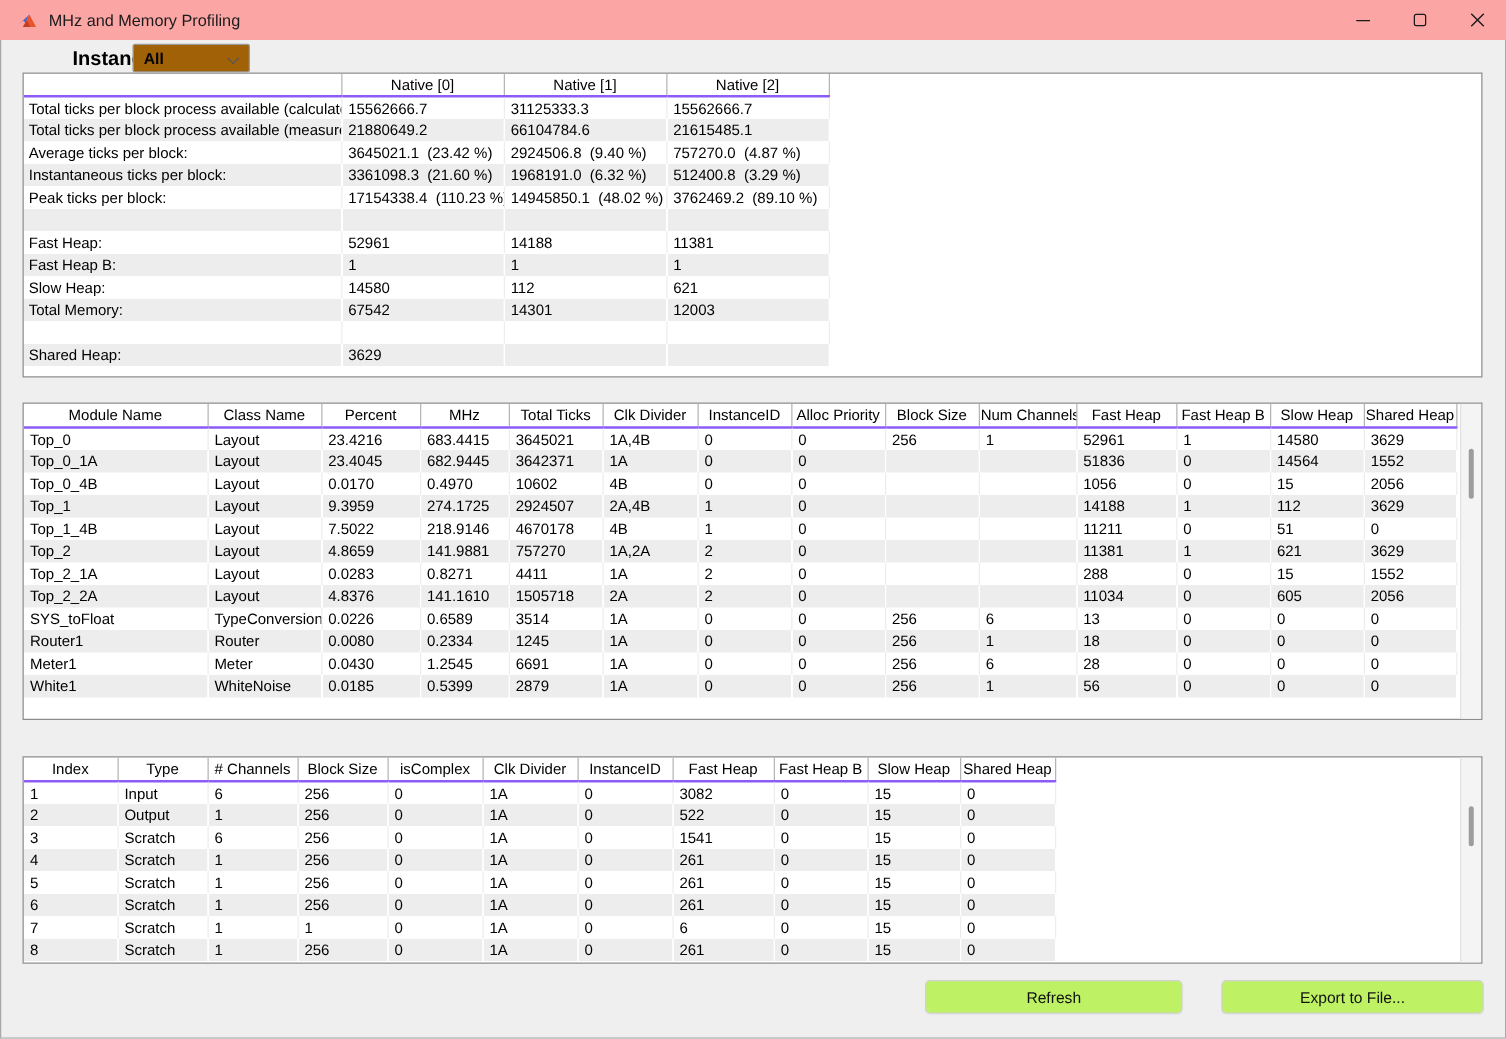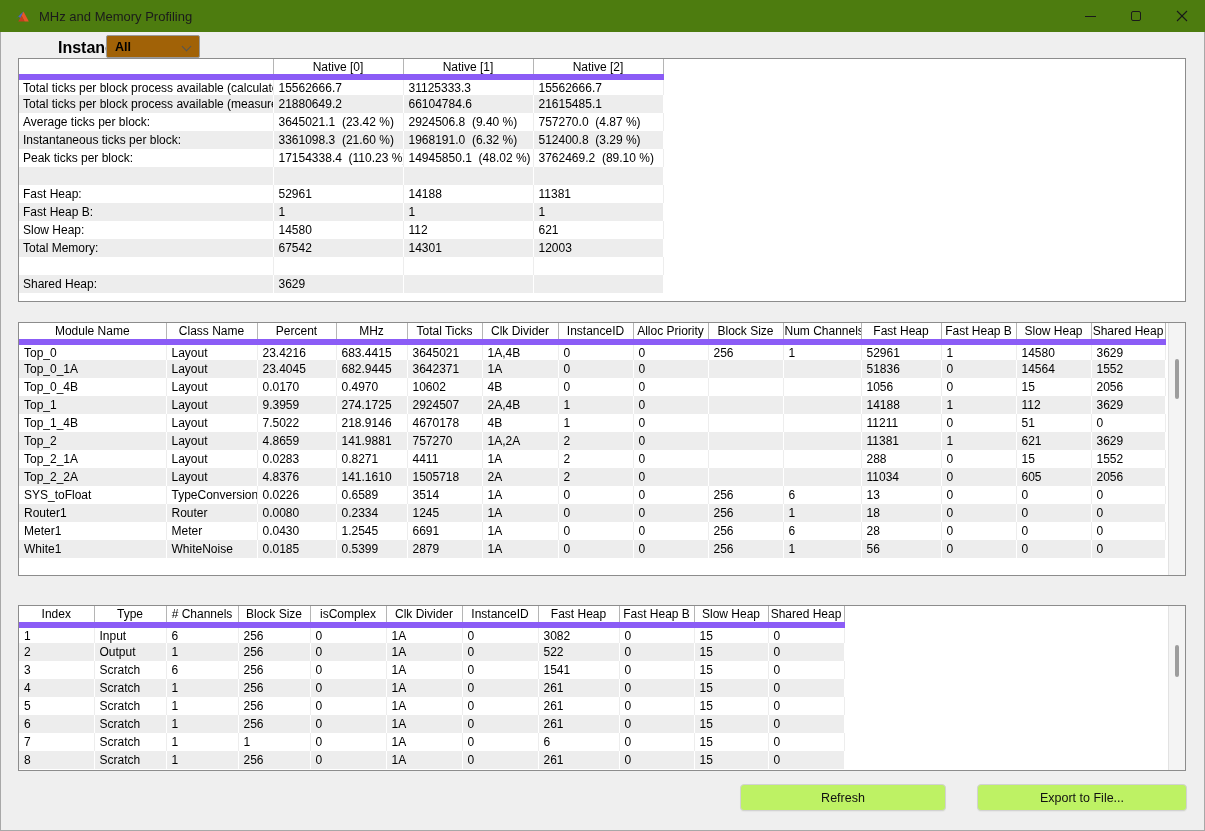--- a/index.html
+++ b/index.html
@@ -2,21 +2,21 @@
 <html><head>
 <meta charset="utf-8">
 <style>
   * { box-sizing: border-box; margin: 0; padding: 0; }
   html,body { width:1205px; height:831px; overflow:hidden; }
   body { font-family:"Liberation Sans", sans-serif; background:#efefef; position:relative; }
 
   .window { position:absolute; inset:0; background:#efefef; outline:1px solid #a8a8a8; outline-offset:-1px; }
 
   
-  .titlebar { position:absolute; left:0; top:0; width:100%; height:32px; background:#4d7c0f;
+  .titlebar { position:absolute; left:0; top:0; width:100%; height:32px; background:#fca5a5;
               display:flex; align-items:center; }
   .app-icon { width:16px; height:16px; margin-left:14px; display:inline-block; }
   .title { margin-left:9px; font-size:13px; color:#1b1b1b; }
   .win-controls { position:absolute; right:0; top:0; height:32px; display:flex; }
   .win-btn { width:46px; height:32px; display:flex; align-items:center; justify-content:center; cursor:default; }
   .glyph-min { width:11px; height:1px; background:#1a1a1a; }
   .glyph-max { width:10px; height:10px; border:1.2px solid #1a1a1a; border-radius:2px; }
 
   
   .instance-label { position:absolute; left:22px; top:39px; font-size:16px; font-weight:bold; color:#000;margin-left:36px; }
@@ -28,21 +28,21 @@
 
   
   .panel { position:absolute; background:#fff; border:1px solid #8c8c8c; overflow:hidden; }
   .panel1 { left:18px; top:58px;  width:1168px; height:244px; }
   .panel2 { left:18px; top:322px; width:1168px; height:254px; }
   .panel3 { left:18px; top:605px; width:1168px; height:166px; }
 
   
   table { border-collapse:collapse; table-layout:fixed; font-family:"Liberation Sans", sans-serif; }
   th { font-weight:400; font-size:12px; color:#000; text-align:center; height:19px;
-       background:#fff; border-right:1px solid #b5b5b5; border-bottom:6px solid #8b5cf6;
+       background:#fff; border-right:1px solid #b5b5b5; border-bottom:2px solid #8b5cf6;
        padding:0 1px; overflow:hidden; white-space:nowrap; }
   th:last-child { border-right:1px solid #b5b5b5; }
   td { font-size:12px; color:#000; height:18px; padding:0 2px 0 5px;
        border-right:1px solid #ededed; overflow:hidden; white-space:pre; }
   tbody tr { background:#fff; }
   tbody tr:nth-child(even) { background:#ededed; }
   tbody tr:nth-child(even) td { border-right-color:#ffffff; }
   .summary td:first-child { padding-left:4px; }
   .summary th { height:18px; }
 

